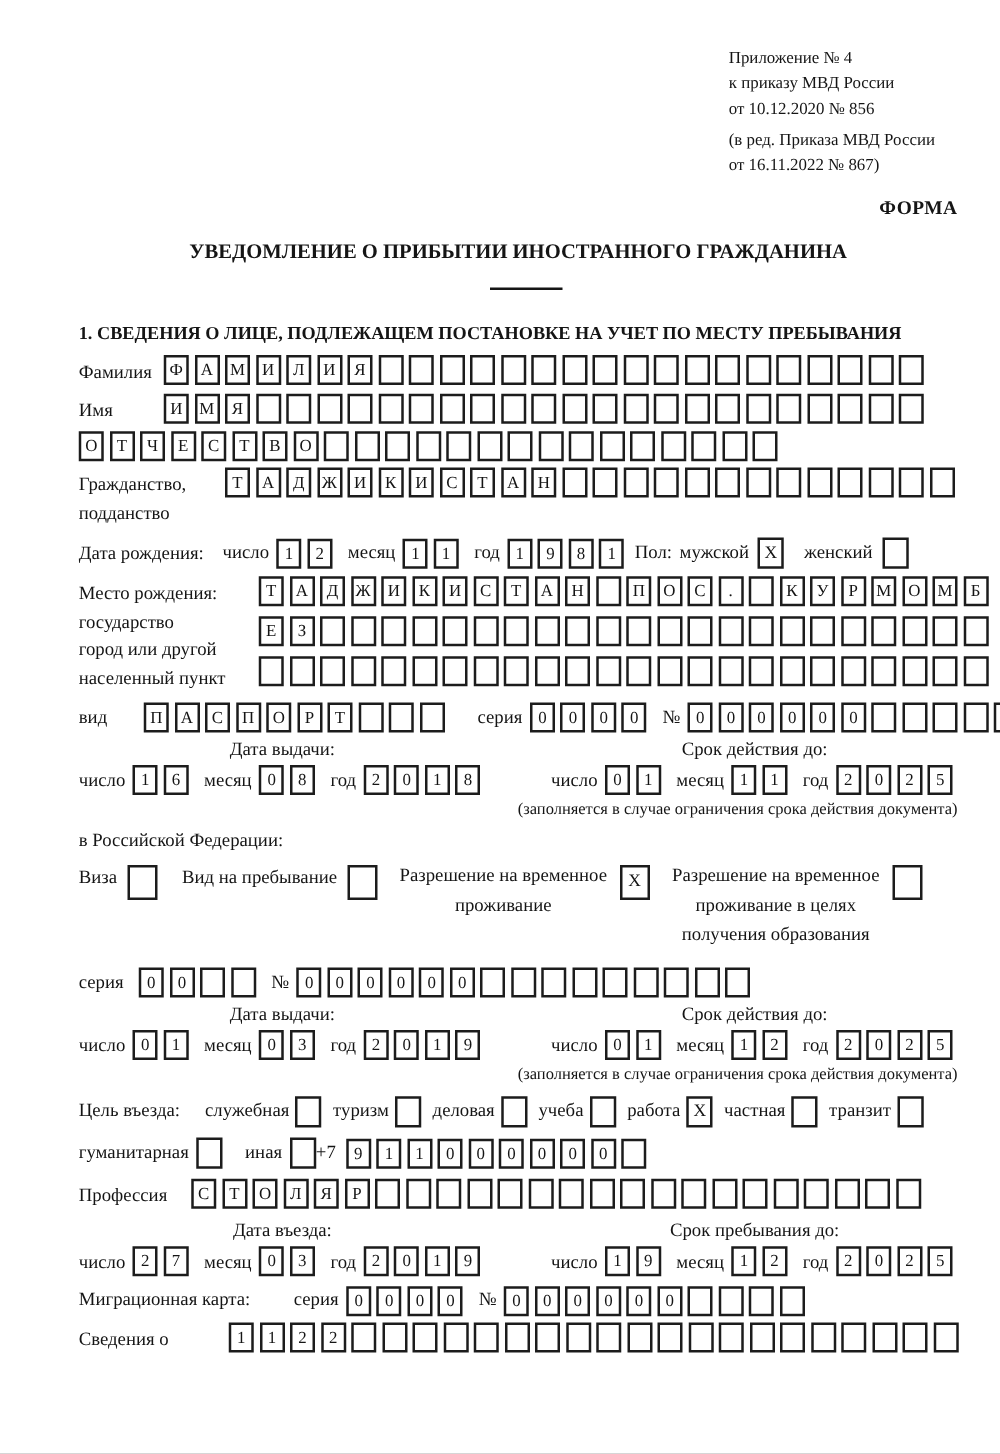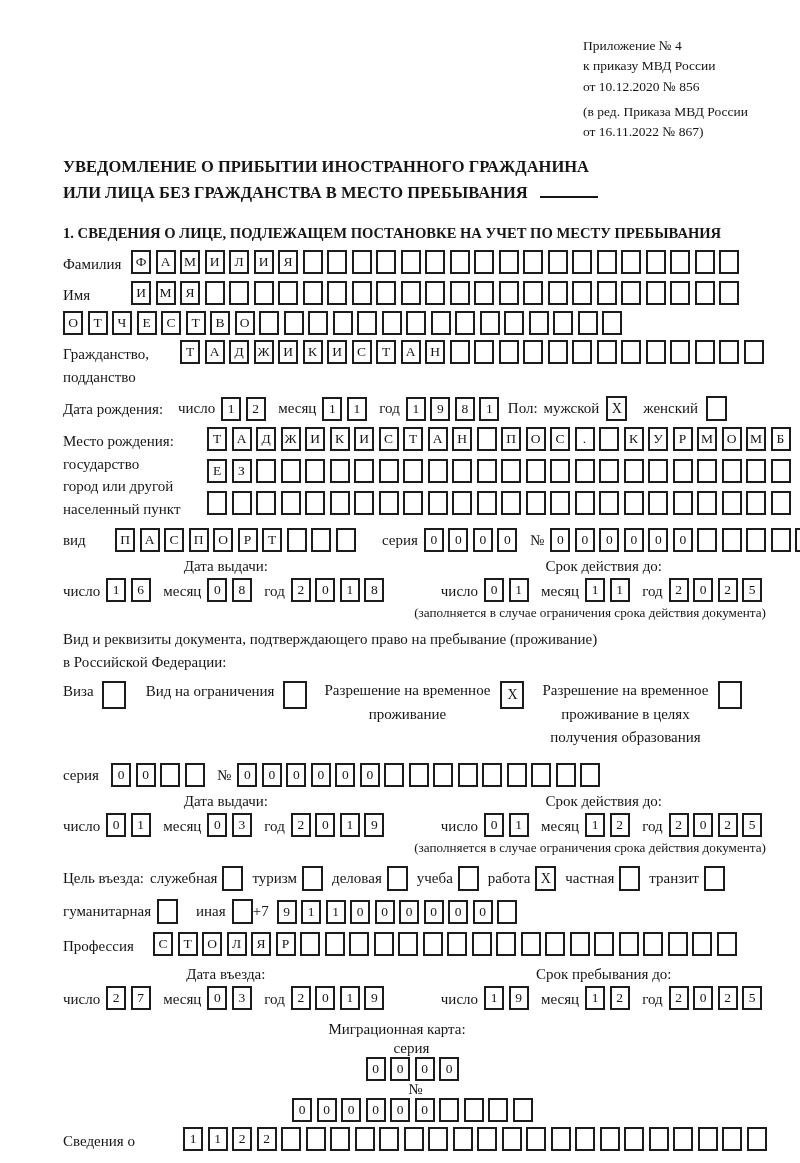--- a/index.html
+++ b/index.html
@@ -5,21 +5,21 @@
   html,body{margin:0;padding:0;background:#9a9a9a;}
   .page{
     width:800px;min-height:1163px;background:#ffffff;color:#151515;
     font-family:"Liberation Serif", serif;font-size:15px;
     box-sizing:border-box;padding:36px 34px 18px 63px;margin:0 auto;position:relative;
   }
   
   .annex{margin-left:520px;font-size:13.5px;line-height:1.5;}
   .annex-note{margin-top:5px;}
   .forma{text-align:right;font-weight:bold;font-size:15.5px;margin-top:16px;letter-spacing:.4px;}
-  .title{font-weight:bold;font-size:16.5px;line-height:1.55;margin-top:12px;font-family:Liberation Serif, serif;}
+  .title{text-align:center;font-weight:bold;font-size:16.5px;line-height:1.55;margin-top:12px;font-family:Liberation Serif, serif;}
   .title-blank{display:inline-block;width:58px;border-bottom:2px solid #151515;height:.9em;margin-left:12px;}
   .sec-head{font-weight:bold;font-size:14.6px;margin-top:20px;margin-bottom:8px;}
   
   .frow{display:flex;align-items:flex-start;margin-bottom:5px;}
   .flabel{flex:0 0 auto;padding-top:3px;line-height:1.5;}
   .w68{width:68px}.w88{width:90px}.w115{width:116px}.w117{width:117px}.w144{width:144px}.w52{width:52px}
   .cells{display:flex;flex-wrap:nowrap;}
   .cell{
     flex:0 0 auto;width:16px;height:20px;border:2px solid #1c1c1c;margin-right:4.5px;
     text-align:center;font-size:13.5px;line-height:20px;background:#fff;
@@ -42,46 +42,47 @@
   .note-right{text-align:right;font-size:13.2px;margin:3px 0 10px;}
   .para{margin:3px 0 6px;}
   
   .permit-row{display:flex;align-items:flex-start;margin:8px 0 14px;}
   .plab{padding-top:4px;margin-right:8px;}
   .pml{text-align:center;line-height:1.55;margin:0 10px 0 18px;}
   .permit-row .checkbox{margin-top:2px;width:20px;height:24px;line-height:24px;}
   
   .purpose{flex-wrap:nowrap;align-items:center;font-family:Liberation Serif, serif;}
   .purpose .plab2{margin:0 5px 0 9px;}
-  .purpose .plab2.first{margin-left:6px;}
+  .purpose .plab2.first{margin-left:20px;}
   .purpose2{align-items:center;}
   .purpose2 .plab2{margin:0 6px 0 0;}
   .purpose2 .cbgap{margin-right:18px;}
   .phone-label{margin:0 26px 0 28px;}
   .phone-prefix{margin-right:8px;}
 </style>
 </head>
 <body>
 
 <div class="page">
 
   <div class="annex">
     <div>Приложение № 4</div>
     <div>к приказу МВД России</div>
     <div>от 10.12.2020 № 856</div>
     <div class="annex-note">
       <div>(в ред. Приказа МВД России</div>
       <div>от 16.11.2022 № 867)</div>
     </div>
   </div>
+  <div class="forma">ФОРМА</div>
 
   <div class="title">
     <div>УВЕДОМЛЕНИЕ О ПРИБЫТИИ ИНОСТРАННОГО ГРАЖДАНИНА</div>
     <div>
-      <span>ИЛИ ЛИЦА БЕЗ ГРАЖДАНСТВА В МЕСТО ПРЕБЫВАНИЯ</span><span class="title-blank"></span>
+      <span class="title-blank"></span>
     </div>
   </div>
 
   <div class="sec-head">1. СВЕДЕНИЯ О ЛИЦЕ, ПОДЛЕЖАЩЕМ ПОСТАНОВКЕ НА УЧЕТ ПО МЕСТУ ПРЕБЫВАНИЯ</div>
 
   <div class="frow">
     <div class="flabel w68">Фамилия</div>
     <div class="cells">
         <span class="cell">Ф</span>
         <span class="cell">А</span>
@@ -397,27 +398,26 @@
             <span class="cell">2</span>
             <span class="cell">0</span>
             <span class="cell">2</span>
             <span class="cell">5</span>
           </span>
       </div>
     </div>
   </div>
   <div class="note-right">(заполняется в случае ограничения срока действия документа)</div>
 
-  <div class="para">Вид и реквизиты документа, подтверждающего право на пребывание (проживание)</div>
   <div class="para">в Российской Федерации:</div>
 
   <div class="permit-row">
     <span class="plab">Виза</span>
     <span class="checkbox"></span>
-    <span class="plab" style="margin-left:20px;">Вид на ограничения</span>
+    <span class="plab" style="margin-left:20px;">Вид на пребывание</span>
     <span class="checkbox"></span>
     <div class="pml">
       <div>Разрешение на временное</div>
       <div>проживание</div>
     </div>
     <span class="checkbox">X</span>
     <div class="pml">
       <div>Разрешение на временное</div>
       <div>проживание в целях</div>
       <div>получения образования</div>
@@ -609,21 +609,21 @@
         <span class="cells">
             <span class="cell">2</span>
             <span class="cell">0</span>
             <span class="cell">2</span>
             <span class="cell">5</span>
           </span>
       </div>
     </div>
   </div>
 
-  <div class="frow" style="align-items:center;margin-top:8px;flex-direction:column;">
+  <div class="frow" style="align-items:center;margin-top:8px;">
     <span class="flabel" style="width:172px;padding-top:0;">Миграционная карта:</span>
     <span class="dlab first" style="padding-top:0;">серия</span>
     <span class="cells">
         <span class="cell">0</span>
         <span class="cell">0</span>
         <span class="cell">0</span>
         <span class="cell">0</span>
       </span>
     <span class="dlab" style="padding-top:0;">№</span>
     <span class="cells">

